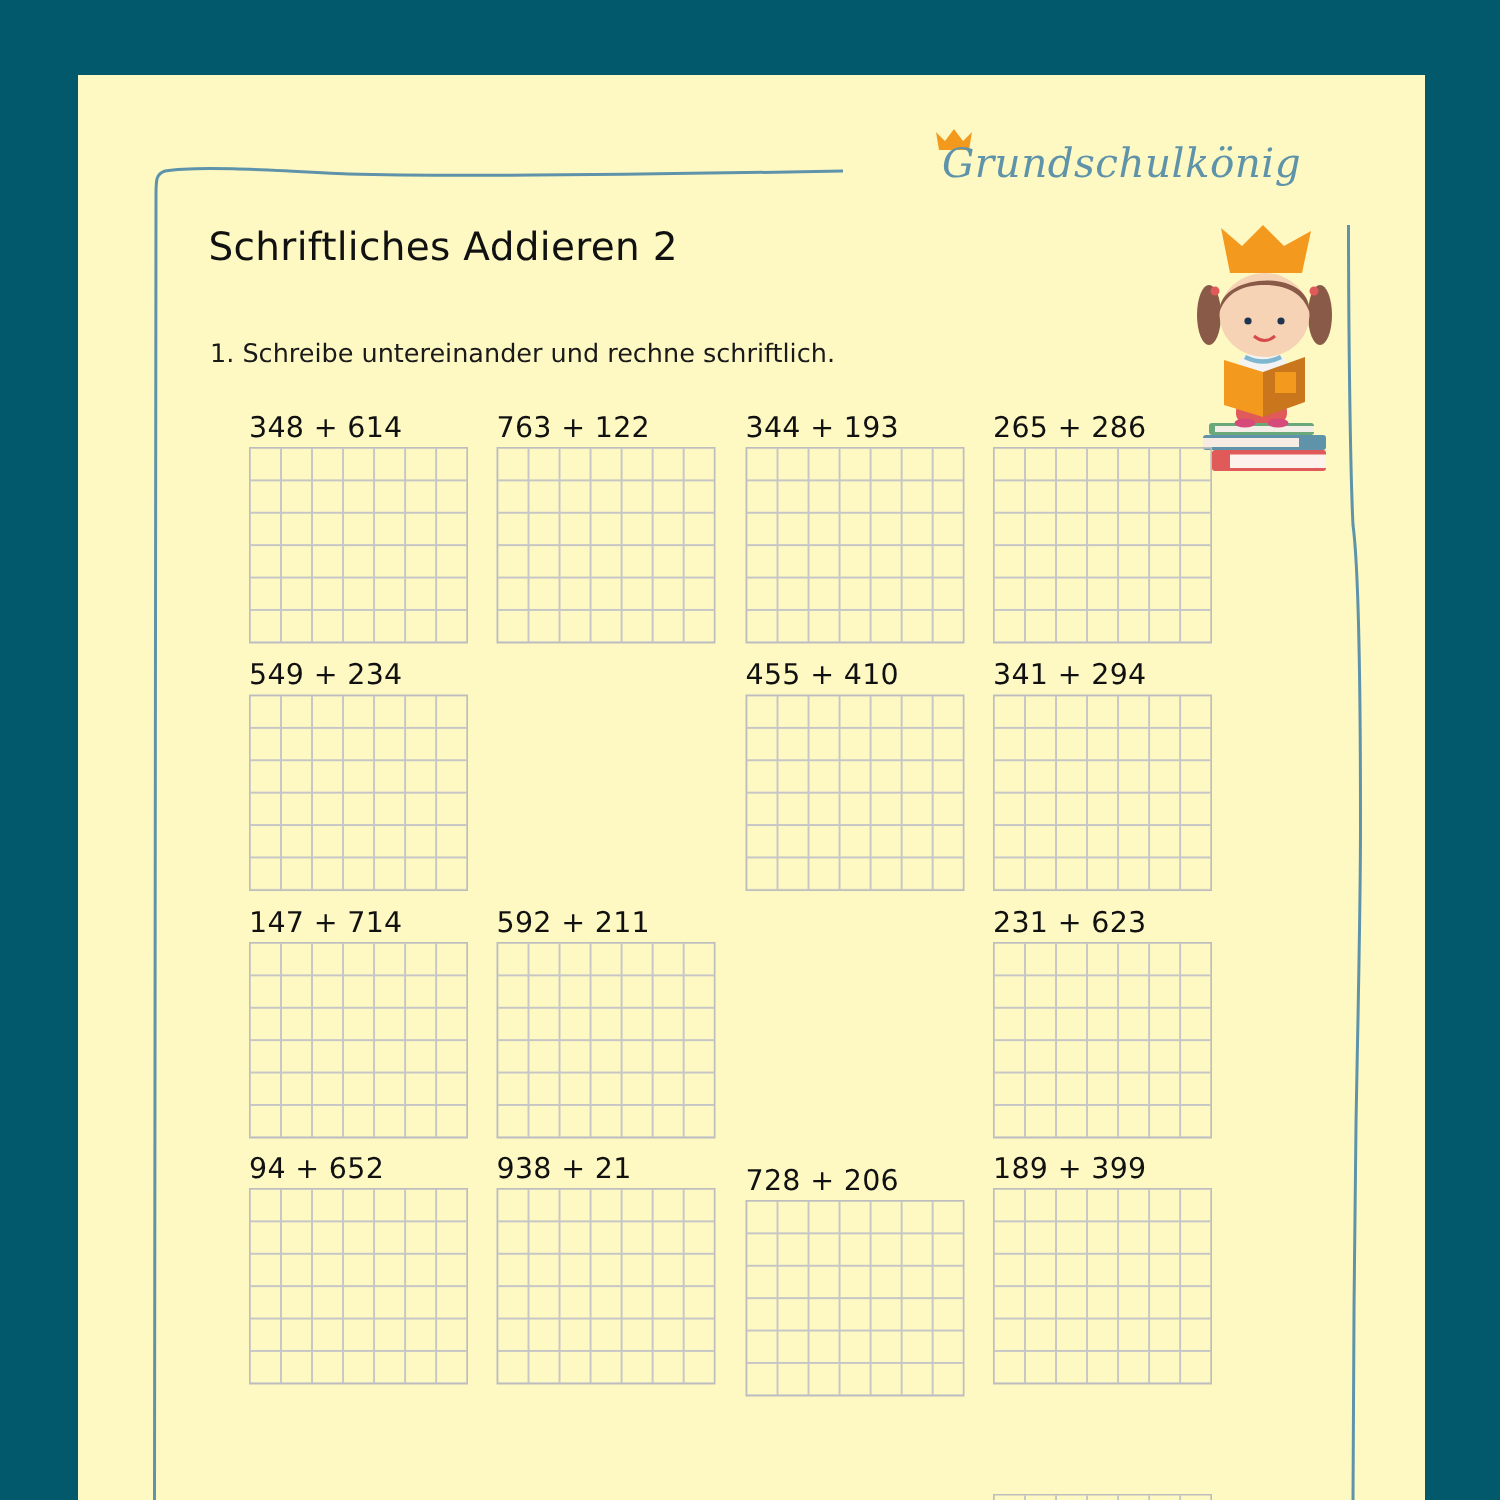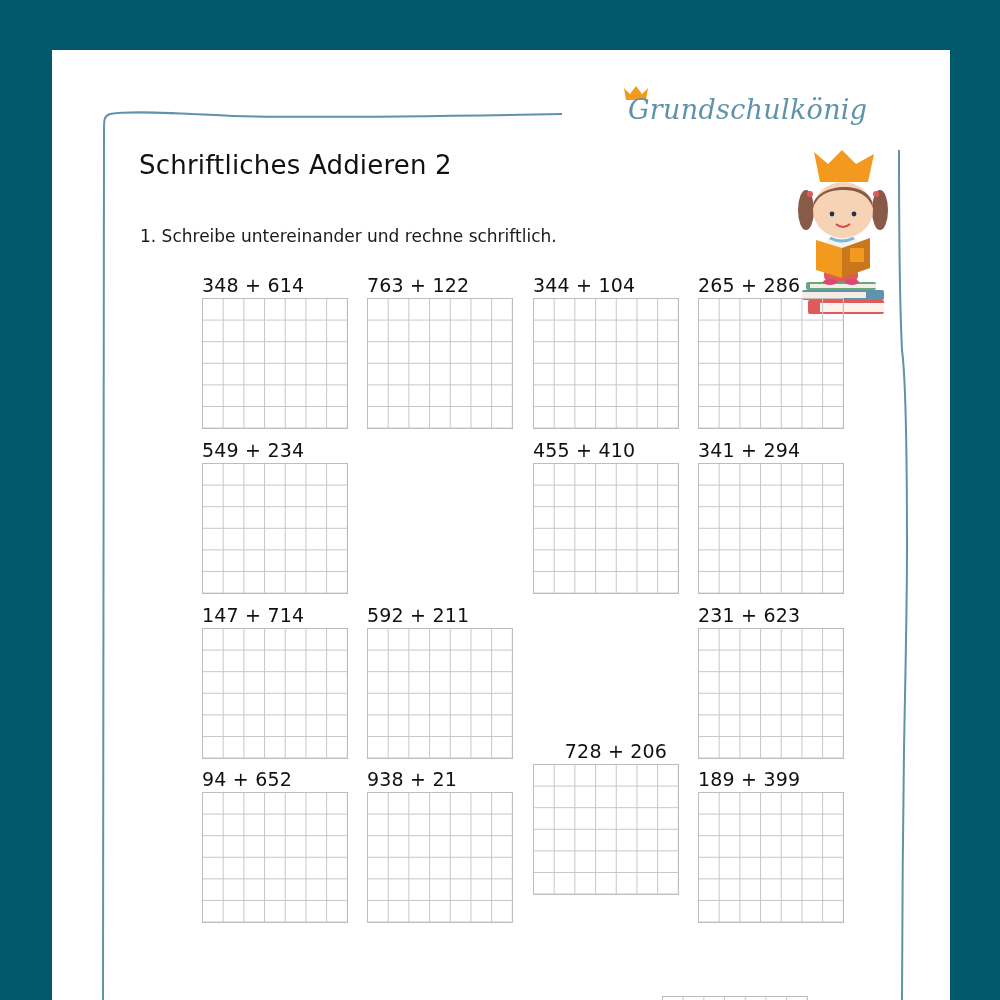--- a/index.html
+++ b/index.html
@@ -1,26 +1,26 @@
 <!DOCTYPE html>
 <html><head>
 <meta charset="utf-8">
 <style>
   * { box-sizing: border-box; margin: 0; padding: 0; }
   html, body { width: 1000px; height: 1000px; overflow: hidden; }
   body { background: #02596b; position: relative; font-family: "DejaVu Sans", sans-serif; }
-  .page { position: absolute; left: 52px; top: 50px; width: 898px; height: 950px; background: #ffffff; overflow: hidden; }
+  .page { position: absolute; left: 52px; top: 50px; width: 898px; height: 950px; background: #fef9c3; overflow: hidden; }
   .frame { position: absolute; left: 0; top: 0; width: 898px; height: 950px; pointer-events: none; }
   .logo { position: absolute; left: 576px; top: 44px; font-family: "DejaVu Serif", serif; font-size: 27px; color: #5f93aa; letter-spacing: 0.3px; font-style: italic; }
   .logo-crown { position: absolute; left: 571px; top: 34px; }
   .title { position: absolute; left: 87px; top: 100px; font-size: 26px; color: #111; font-family: "DejaVu Sans", sans-serif; letter-spacing: 0.2px; }
   .task { position: absolute; left: 88px; font-size: 17px; color: #1a1a1a; font-family: "DejaVu Sans", sans-serif; }
   .task1 { top: 176px; }
   .task2 { top: 898px; }
-  .exercise { position: absolute; width: 166px; margin-left: 36px; }
+  .exercise { position: absolute; width: 166px; }
   .exercise .label { font-size: 19px; color: #111; height: 26px; line-height: 26px; white-space: nowrap; font-family: "DejaVu Sans", sans-serif; letter-spacing: 0.2px; }
   .grid { width: 146px; height: 131px; border: 1px solid #bdbdbd;
     background-image:
       linear-gradient(to right, #c6c6c6 1px, transparent 1px),
       linear-gradient(to bottom, #c6c6c6 1px, transparent 1px);
     background-size: 20.7px 21.6px;
     background-position: -1px -1px;
   }
   .mini-grid { position: absolute; left: 610px; top: 946px; width: 146px; height: 10px; border: 1px solid #bdbdbd;
     background-image: linear-gradient(to right, #c6c6c6 1px, transparent 1px);
@@ -82,21 +82,21 @@
 
   <div class="exercise" style="left:114px; top:222px;">
     <div class="label">348 + 614</div>
     <div class="grid"></div>
   </div>
   <div class="exercise" style="left:279px; top:222px;">
     <div class="label">763 + 122</div>
     <div class="grid"></div>
   </div>
   <div class="exercise" style="left:445px; top:222px;">
-    <div class="label">344 + 104</div>
+    <div class="label">344 + 193</div>
     <div class="grid"></div>
   </div>
   <div class="exercise" style="left:610px; top:222px;">
     <div class="label">265 + 286</div>
     <div class="grid"></div>
   </div>
 
   <div class="exercise" style="left:114px; top:387px;">
     <div class="label">549 + 234</div>
     <div class="grid"></div>
@@ -124,21 +124,21 @@
   </div>
 
   <div class="exercise" style="left:114px; top:716px;">
     <div class="label">94 + 652</div>
     <div class="grid"></div>
   </div>
   <div class="exercise" style="left:279px; top:716px;">
     <div class="label">938 + 21</div>
     <div class="grid"></div>
   </div>
-  <div class="exercise" style="left:445px; top:688px;text-align:center;">
+  <div class="exercise" style="left:445px; top:724px;">
     <div class="label">728 + 206</div>
     <div class="grid"></div>
   </div>
   <div class="exercise" style="left:610px; top:716px;">
     <div class="label">189 + 399</div>
     <div class="grid"></div>
   </div>
 
 
   <div class="mini-grid"></div>

